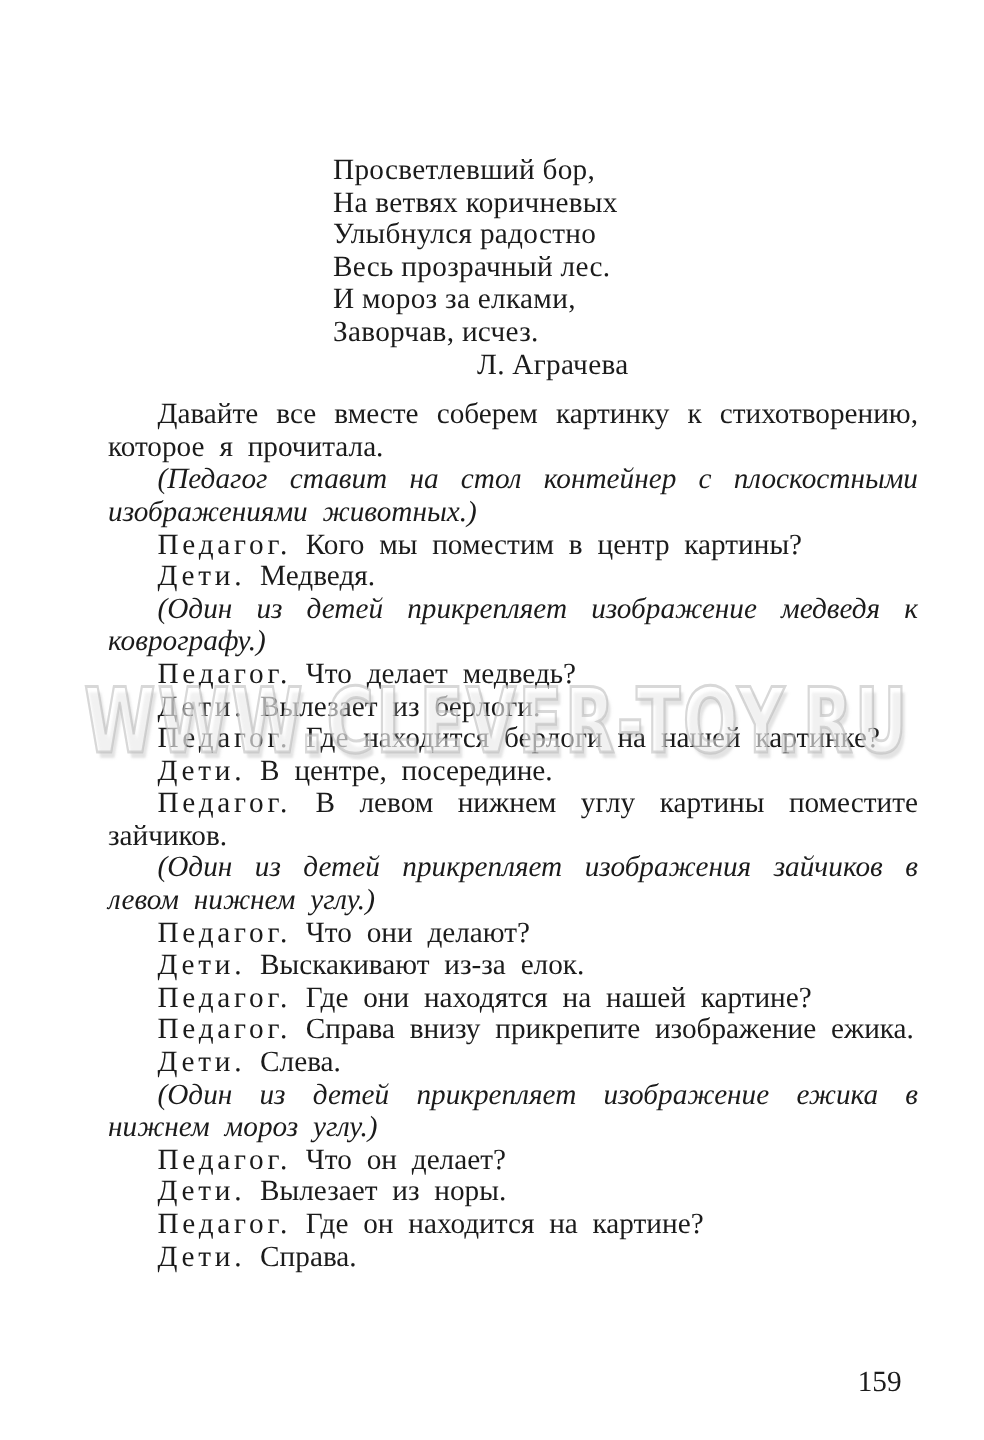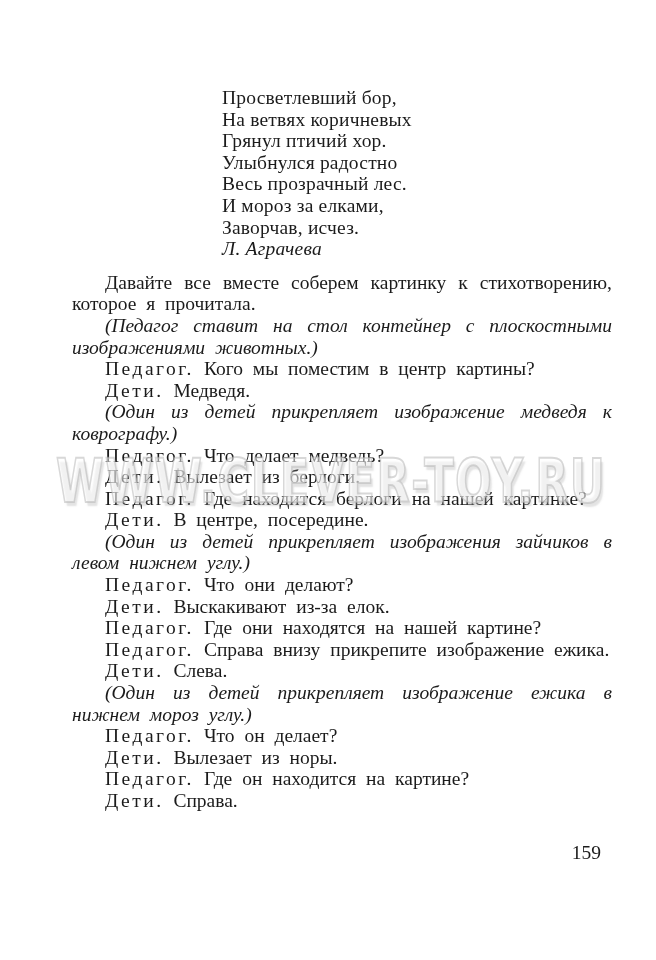--- a/index.html
+++ b/index.html
@@ -13,36 +13,36 @@
     width: 656px;
     height: 960px;
     background: #ffffff;
     font-family: "Liberation Serif", serif;
     color: #1b1b1b;
     overflow: hidden;
   }
   .content {
     position: absolute;
     left: 44px;
-    top: 0;
+    top: 16px;
     width: 568px;
   }
   
   .poem {
     margin-top: 87px;
     margin-left: 178px;
     font-size: 19.5px;
     line-height: 21.6px;
     letter-spacing: 0.2px;
   }
   .poem-line {
     white-space: nowrap;
   }
   .poem-author {
-    font-style: italic;
+    margin-left: 96px;
     white-space: nowrap;
   }
   
   .dialog {
     margin-top: 12px;
     font-size: 19.5px;
     line-height: 21.6px;
     text-align: justify;
     word-spacing: 5px;
     margin-left: 28px;
@@ -75,37 +75,36 @@
     white-space: nowrap;
     color: rgba(255, 255, 255, 0.50);
     -webkit-text-stroke: 2px rgba(184, 184, 184, 0.55);
     text-shadow: 3px 4px 2px rgba(176, 176, 176, 0.35);
     transform: scaleX(0.72);
     transform-origin: left center;
   }
   
   .page-number {
     position: absolute;
-    top: 842px;
+    top: 911px;
     right: 55px;
     font-size: 19.5px;
     color: #1b1b1b;
   }
 </style>
 </head>
 <body>
 
 <div class="page">
 
   <div class="content">
 
     <div class="poem">
       <div class="poem-line">Просветлевший бор,</div>
       <div class="poem-line">На ветвях коричневых</div>
-      <div class="poem-line">Грянул птичий хор.</div>
       <div class="poem-line">Улыбнулся радостно</div>
       <div class="poem-line">Весь прозрачный лес.</div>
       <div class="poem-line">И мороз за елками,</div>
       <div class="poem-line">Заворчав, исчез.</div>
       <div class="poem-author">Л. Аграчева</div>
     </div>
 
     <div class="dialog">
 
       <p class="para plain">Давайте все вместе соберем картинку к стихотворению, которое я прочитала.</p>
@@ -119,20 +118,21 @@
       <p class="para stage">(Один из детей прикрепляет изображение медведя к коврографу.)</p>
 
       <p class="para speech"><span class="speaker">Педагог.</span> <span>Что делает медведь?</span></p>
 
       <p class="para speech"><span class="speaker">Дети.</span> <span>Вылезает из берлоги.</span></p>
 
       <p class="para speech"><span class="speaker">Педагог.</span> <span>Где находится берлоги на нашей картинке?</span></p>
 
       <p class="para speech"><span class="speaker">Дети.</span> <span>В центре, посередине.</span></p>
 
+      <p class="para speech"><span class="speaker">Педагог.</span> <span>В левом нижнем углу картины поместите зайчиков.</span></p>
 
       <p class="para stage">(Один из детей прикрепляет изображения зайчиков в левом нижнем углу.)</p>
 
       <p class="para speech"><span class="speaker">Педагог.</span> <span>Что они делают?</span></p>
 
       <p class="para speech"><span class="speaker">Дети.</span> <span>Выскакивают из-за елок.</span></p>
 
       <p class="para speech"><span class="speaker">Педагог.</span> <span>Где они находятся на нашей картине?</span></p>
 
       <p class="para speech"><span class="speaker">Педагог.</span> <span>Справа внизу прикрепите изображение ежика.</span></p>

